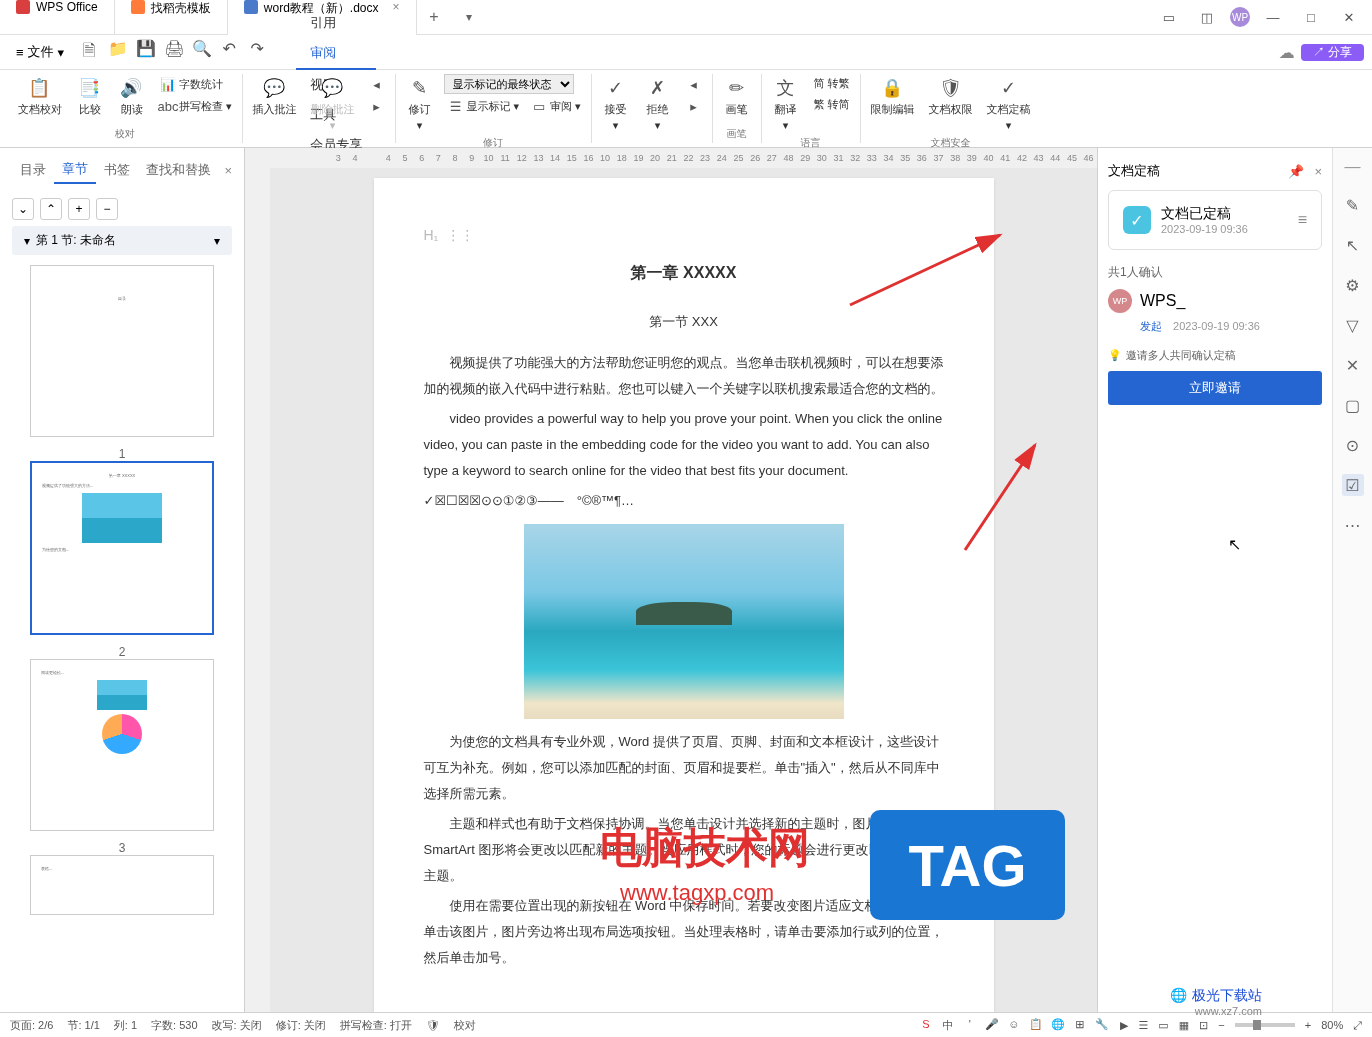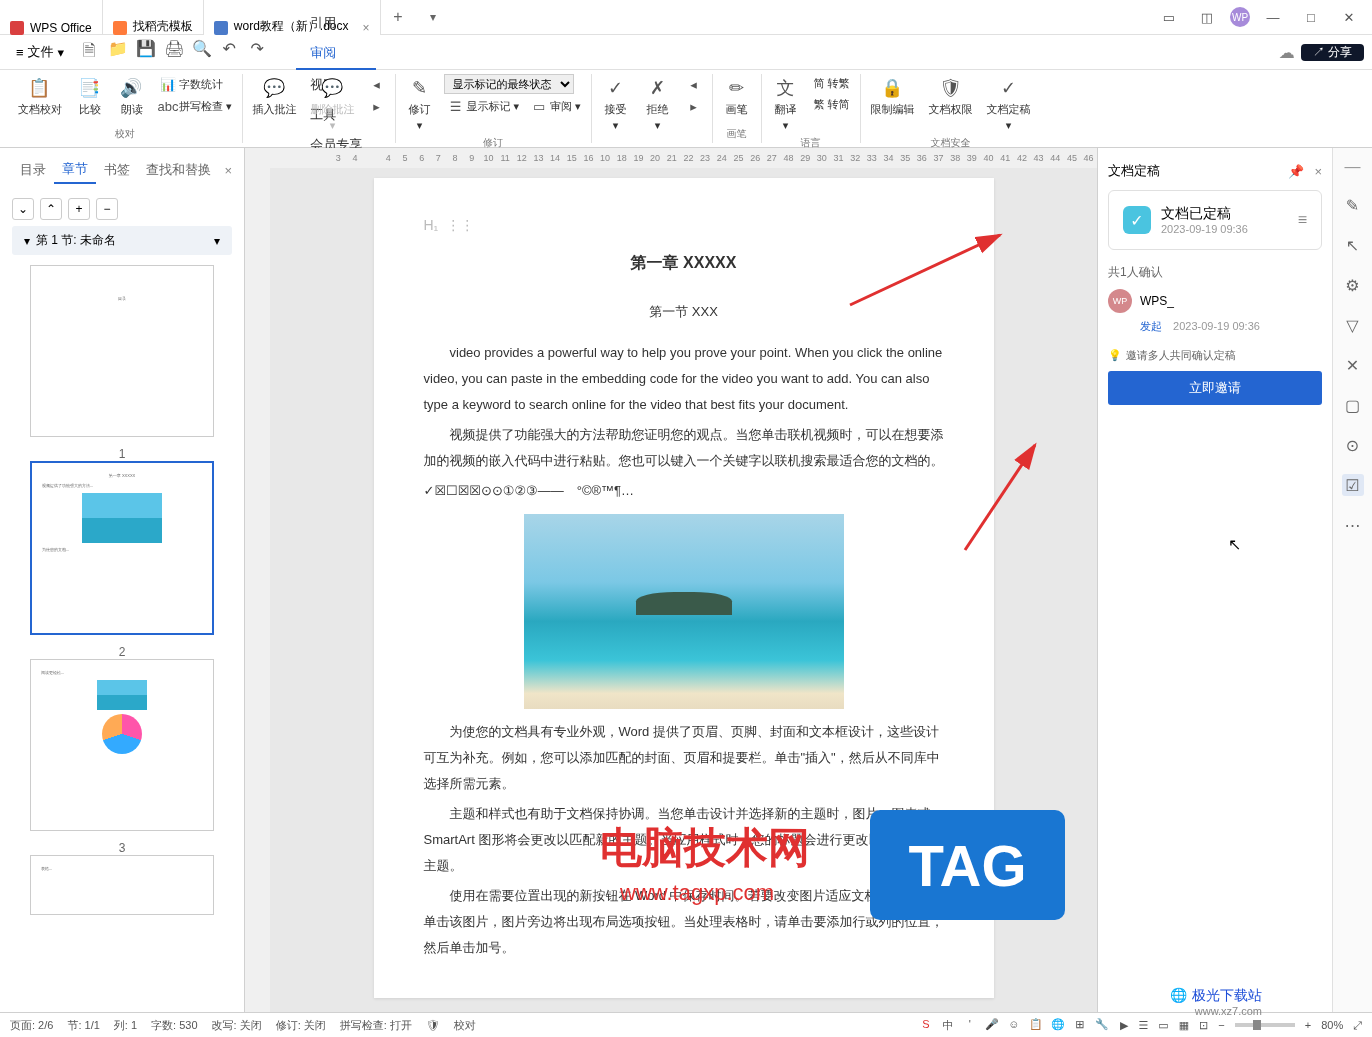--- a/index.html
+++ b/index.html
@@ -1,39 +1,39 @@
 <!DOCTYPE html>
 <html><head>
 <meta charset="utf-8">
 <style>
 * { margin: 0; padding: 0; box-sizing: border-box; font-family: "Microsoft YaHei", sans-serif; }
 body { background: #f5f5f5; width: 1372px; height: 1037px; overflow: hidden; position: relative; }
 
 
 .titlebar { height: 35px; background: #fff; display: flex; align-items: center; border-bottom: 1px solid #e0e0e0; }
-.tab { display: flex; align-items: flex-end; padding: 0 10px; height: 35px; font-size: 12px; border-right: 1px solid #e0e0e0; gap: 6px; }
+.tab { display: flex; align-items: flex-start; padding: 0 16px; height: 35px; font-size: 12px; border-right: 1px solid #e0e0e0; gap: 6px; }
 .tab.active { background: #fff; }
 .tab-icon { width: 14px; height: 14px; }
 .wps-icon { background: #d93f3f; border-radius: 2px; }
 .doc-icon { background: #4a7ac9; border-radius: 2px; }
 .add-tab { width: 35px; display: flex; align-items: center; justify-content: center; font-size: 16px; color: #666; }
 .titlebar-right { margin-left: auto; display: flex; gap: 8px; padding-right: 8px; align-items: center; }
 .win-btn { width: 30px; height: 30px; display: flex; align-items: center; justify-content: center; color: #555; font-size: 13px; }
 .avatar { width: 20px; height: 20px; border-radius: 50%; background: #a78bda; color: #fff; font-size: 10px; display: flex; align-items: center; justify-content: center; }
 
 
 .menubar { height: 35px; background: #fff; display: flex; align-items: center; border-bottom: 1px solid #e0e0e0; padding: 0 8px; }
 .file-btn { display: flex; align-items: center; gap: 4px; font-size: 13px; padding: 4px 8px; }
 .quick-icons { display: flex; gap: 10px; margin-left: 8px; color: #555; }
 .quick-icons span { width: 18px; text-align: center; }
 .menu-items { display: flex; gap: 0; margin-left: 30px; flex-direction: column; }
 .menu-item { font-size: 13px; padding: 6px 14px; color: #333; }
 .menu-item.active { color: #2465d1; border-bottom: 2px solid #2465d1; }
 .menubar-right { margin-left: auto; display: flex; gap: 6px; align-items: center; }
-.share-btn { background: #0f172a; color: #fff; padding: 0 12px; border-radius: 4px; font-size: 12px; }
+.share-btn { background: #8b5cf6; color: #fff; padding: 0 12px; border-radius: 4px; font-size: 12px; }
 
 
 .ribbon { height: 78px; background: #fff; display: flex; border-bottom: 1px solid #d0d0d0; padding: 4px 8px; }
 .ribbon-group { display: flex; flex-direction: column; align-items: center; border-right: 1px solid #e0e0e0; padding: 0 6px; }
 .ribbon-row { display: flex; gap: 6px; align-items: flex-start; }
 .ribbon-btn { display: flex; flex-direction: column; align-items: center; gap: 2px; padding: 2px 4px; font-size: 11px; color: #333; min-width: 36px; }
 .ribbon-btn.disabled { color: #bbb; }
 .ribbon-icon { width: 24px; height: 24px; display: flex; align-items: center; justify-content: center; font-size: 18px; color: #555; }
 .ribbon-btn.small { flex-direction: row; min-width: auto; gap: 3px; }
 .ribbon-btn.small .ribbon-icon { width: 16px; height: 16px; font-size: 13px; }
@@ -60,39 +60,39 @@
 .thumb-num { text-align: center; font-size: 12px; color: #666; margin-top: 4px; }
 .thumb-img { width: 80px; height: 50px; background: linear-gradient(to bottom, #5bc5e8 0%, #5bc5e8 50%, #2ba8c9 50%, #2ba8c9 100%); margin: 4px auto; }
 
 
 .ruler-v { width: 25px; background: #f0f0f0; }
 .doc-container { flex: 1; background: #e8e8e8; overflow: auto; position: relative; }
 .ruler-h { height: 20px; background: #f0f0f0; font-size: 9px; color: #888; display: flex; align-items: center; padding-left: 60px; }
 .ruler-h span { width: 20.5px; display: inline-block; text-align: center; }
 
 
-.doc-page { width: 620px; background: #fff; margin: 10px auto; padding: 33px 50px; min-height: 800px; box-shadow: 0 1px 3px rgba(0,0,0,0.1); font-size: 13px; line-height: 2; color: #333; }
+.doc-page { width: 620px; background: #fff; margin: 10px auto; padding: 43px 50px; min-height: 800px; box-shadow: 0 1px 3px rgba(0,0,0,0.1); font-size: 13px; line-height: 2; color: #333; }
 .doc-h1 { text-align: center; font-size: 16px; font-weight: bold; margin-bottom: 20px; }
 .doc-h2 { text-align: center; font-size: 13px; margin-bottom: 15px; }
 .doc-p { text-indent: 2em; margin-bottom: 4px; }
 .doc-image { width: 320px; height: 195px; margin: 10px auto; display: block; background: linear-gradient(to bottom, #a8d5e8 0%, #7bc8e5 35%, #2aa8c0 55%, #3bc4d8 75%, #f0e5c8 92%, #e8dcc0 100%); position: relative; }
 .doc-image::before { content: ''; position: absolute; left: 35%; top: 40%; width: 30%; height: 12%; background: #3a5a4a; border-radius: 40% 40% 0 0; }
 
 
 .right-panel { width: 235px; background: #fff; border-left: 1px solid #d0d0d0; padding: 10px; }
 .right-title { display: flex; align-items: center; font-size: 13px; padding: 4px 0 10px; }
 .right-title-icons { margin-left: auto; display: flex; gap: 10px; color: #888; }
 .status-card { border: 1px solid #e0e0e0; border-radius: 6px; padding: 14px; display: flex; align-items: center; gap: 10px; margin-bottom: 14px; }
 .status-icon { width: 28px; height: 28px; background: #4ac4e0; border-radius: 6px; display: flex; align-items: center; justify-content: center; color: #fff; }
 .status-text { font-size: 14px; font-weight: 400; }
 .status-date { font-size: 11px; color: #999; }
 .confirm-header { font-size: 12px; color: #666; margin-bottom: 8px; }
 .user-row { display: flex; align-items: center; gap: 8px; margin-bottom: 6px; }
 .user-avatar { width: 24px; height: 24px; border-radius: 50%; background: #d4888c; color: #fff; font-size: 9px; display: flex; align-items: center; justify-content: center; }
-.user-name { font-size: 12px; }
+.user-name { font-size: 16px; }
 .user-meta { font-size: 11px; color: #2465d1; padding-left: 32px; }
 .user-meta .date { color: #999; margin-left: 8px; }
 .invite-hint { font-size: 11px; color: #666; margin: 14px 0 8px; display: flex; align-items: center; gap: 4px; }
 .invite-btn { width: 100%; background: #2465d1; color: #fff; padding: 8px; border: none; border-radius: 3px; font-size: 13px; }
 
 
 .sidebar-tools { width: 40px; background: #fafafa; border-left: 1px solid #e0e0e0; display: flex; flex-direction: column; align-items: center; padding-top: 10px; gap: 18px; color: #666; }
 .sidebar-tool { width: 22px; height: 22px; display: flex; align-items: center; justify-content: center; font-size: 16px; }
 .sidebar-tool.active { background: #e0e8f5; border-radius: 3px; }
 
@@ -384,22 +384,22 @@
         <span>45</span>
         <span>46</span>
       </div>
     <div class="doc-page">
       <div style="display:flex;gap:8px;color:#bbb;font-size:14px;margin-bottom:8px">
           <span>H₁</span>
           <span>⋮⋮</span>
         </div>
       <div class="doc-h1">第一章 XXXXX</div>
       <div class="doc-h2">第一节 XXX</div>
+      <p class="doc-p">视频提供了功能强大的方法帮助您证明您的观点。当您单击联机视频时，可以在想要添加的视频的嵌入代码中进行粘贴。您也可以键入一个关键字以联机搜索最适合您的文档的。</p>
       <p class="doc-p">video provides a powerful way to help you prove your point. When you click the online video, you can paste in the embedding code for the video you want to add. You can also type a keyword to search online for the video that best fits your document.</p>
-      <p class="doc-p">视频提供了功能强大的方法帮助您证明您的观点。当您单击联机视频时，可以在想要添加的视频的嵌入代码中进行粘贴。您也可以键入一个关键字以联机搜索最适合您的文档的。</p>
       <p>✓☒☐☒☒⊙⊙①②③——　°©®™¶…</p>
       <div class="doc-image"></div>
       <p class="doc-p">为使您的文档具有专业外观，Word 提供了页眉、页脚、封面和文本框设计，这些设计可互为补充。例如，您可以添加匹配的封面、页眉和提要栏。单击"插入"，然后从不同库中选择所需元素。</p>
       <p class="doc-p">主题和样式也有助于文档保持协调。当您单击设计并选择新的主题时，图片、图表或 SmartArt 图形将会更改以匹配新的主题。当应用样式时，您的标题会进行更改以匹配新的主题。</p>
       <p class="doc-p">使用在需要位置出现的新按钮在 Word 中保存时间。若要改变图片适应文档的方式，请单击该图片，图片旁边将出现布局选项按钮。当处理表格时，请单击要添加行或列的位置，然后单击加号。</p>
     </div>
   </div>
 
   <div class="right-panel">
     <div class="right-title">

